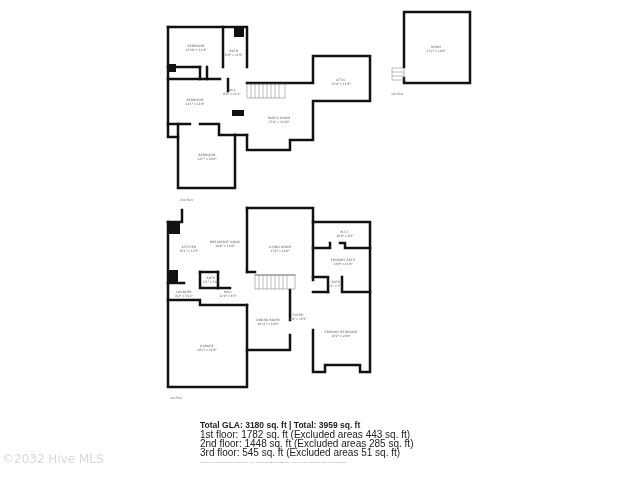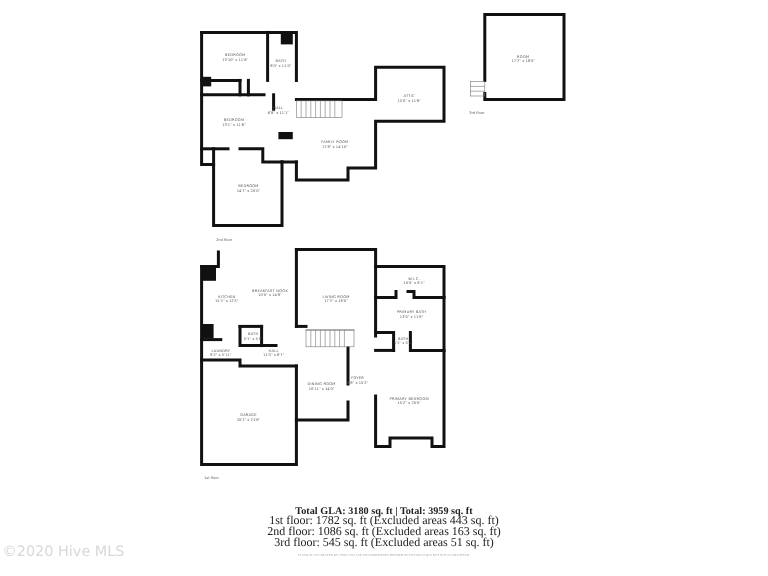--- a/index.html
+++ b/index.html
@@ -2,21 +2,21 @@
 <html><head>
 <meta charset="utf-8">
 <style>
   html,body{margin:0;padding:0;background:#fff;}
   body{width:640px;height:480px;position:relative;overflow:hidden;font-family:"Liberation Sans",sans-serif;}
   .plan{position:absolute;left:0;top:0;width:640px;height:480px;}
   .lbl{position:absolute;font-family:"DejaVu Sans",sans-serif;font-size:3px;color:#555;text-align:center;line-height:4px;white-space:nowrap;transform:translateX(-50%);}
   .lbl .n{display:block;text-transform:uppercase;letter-spacing:0.2px;}
   .lbl .d{display:block;}
   .floorlbl{position:absolute;font-size:3px;color:#666;font-family:"DejaVu Sans",sans-serif;}
-  .summary{position:absolute;left:200px;top:420px;width:240px;text-align:center;font-family:Liberation Serif, serif;color:#222;}
+  .summary{position:absolute;left:200px;top:420px;width:240px;text-align:left;font-family:Liberation Sans, sans-serif;color:#222;}
   .summary .t{font-size:8.5px;font-weight:bold;line-height:10px;}
   .summary .l{font-size:10px;line-height:9px;}
   .summary .disc{font-size:2.5px;color:#999;margin-top:4px;letter-spacing:0.1px;}
   .wm{position:absolute;left:2px;top:452px;font-family:"DejaVu Sans",sans-serif;font-size:12px;color:#d8d8d8;}
 </style>
 </head>
 <body>
 
 <svg class="plan" width="640" height="480" viewBox="0 0 640 480">
   <g fill="none" stroke="#111" stroke-width="2.5" stroke-linecap="square">
@@ -180,18 +180,18 @@
   </div>
 <div class="lbl" style="left:207px;top:344px;">
     <span class="n">Garage</span>
     <span class="d">20'2" x 21'8"</span>
   </div>
 <div class="floorlbl" style="left:170px;top:396px;">1st floor</div>
 
 <div class="summary">
   <div class="t">Total GLA: 3180 sq. ft | Total: 3959 sq. ft</div>
   <div class="l">1st floor: 1782 sq. ft (Excluded areas 443 sq. ft)</div>
-  <div class="l">2nd floor: 1086 sq. ft (Excluded areas 163 sq. ft)</div>
+  <div class="l">2nd floor: 1448 sq. ft (Excluded areas 285 sq. ft)</div>
   <div class="l">3rd floor: 545 sq. ft (Excluded areas 51 sq. ft)</div>
   <div class="disc">FLOOR PLAN CREATED BY CUBICASA APP. MEASUREMENTS DEEMED HIGHLY RELIABLE BUT NOT GUARANTEED.</div>
 </div>
 
-<div class="wm">©2020 Hive MLS</div>
+<div class="wm">©2032 Hive MLS</div>
 
 </body></html>

